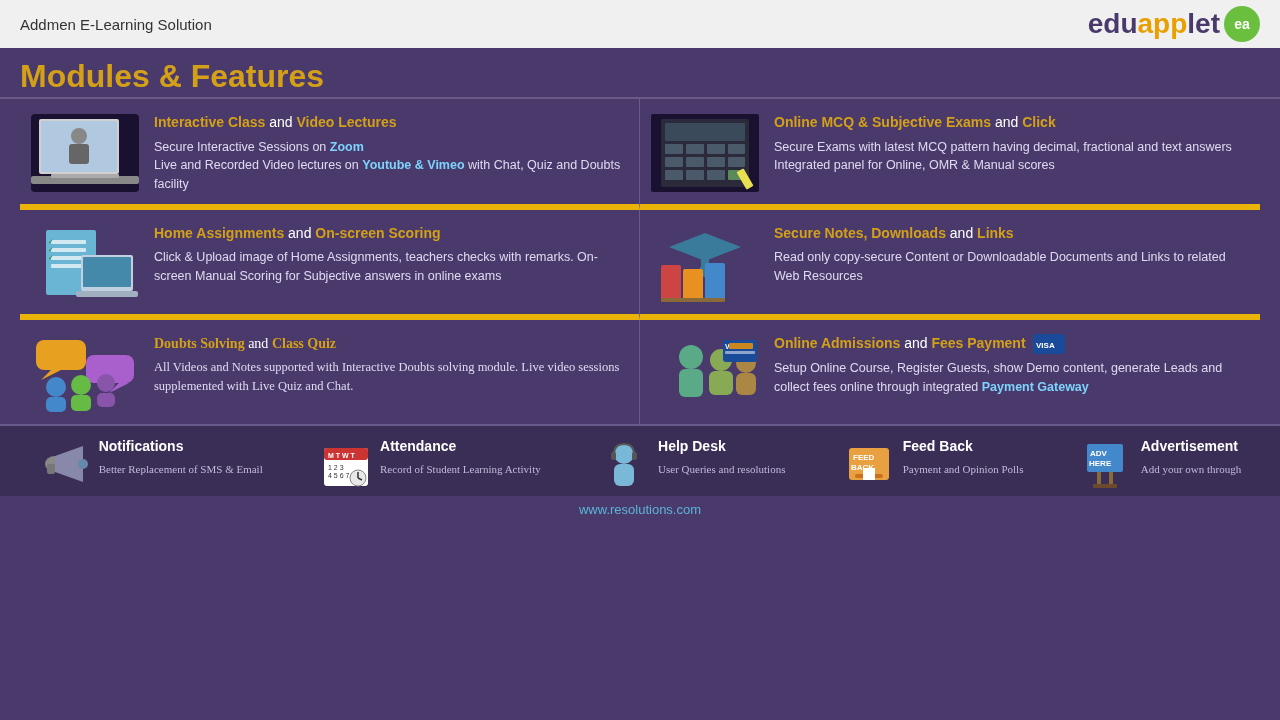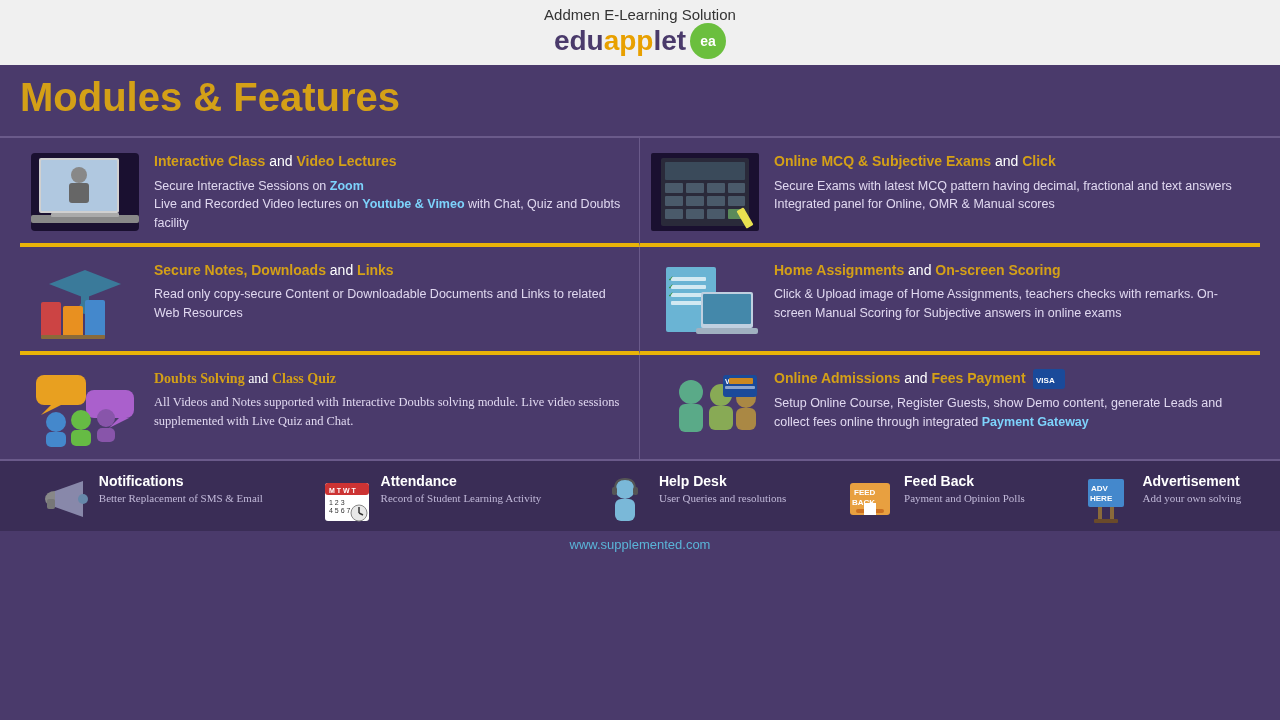--- a/index.html
+++ b/index.html
@@ -10,21 +10,20 @@
       font-family: Arial, sans-serif;
       color: #fff;
       overflow: hidden;
     }
     .top-bar {
       background: #f0f0f0;
       padding: 6px 20px;
       display: flex;
       align-items: center;
       justify-content: space-between;
-      flex-direction: column;
     }
     .top-bar-title {
       color: #333;
       font-size: 15px;
     }
     .logo-area {
       display: flex;
       align-items: center;
     }
     .logo-text {
@@ -37,41 +36,41 @@
     .logo-text span.let { color: #4a3a6b; }
     .logo-badge {
       width: 36px; height: 36px;
       background: #6bbf3e;
       border-radius: 50%;
       display: flex; align-items: center; justify-content: center;
       margin-left: 4px;
       font-size: 14px; font-weight: bold; color: #fff;
     }
     .page-title {
-      padding: 10px 20px 16px;
-      font-size: 40px;
+      padding: 10px 20px 2px;
+      font-size: 32px;
       font-weight: bold;
       color: #d4a017;
       border-bottom: 2px solid #6a5a8a;
     }
     .main-content {
       display: flex;
       flex-direction: column;
       padding: 0 20px;
     }
     .features-grid {
       display: grid;
       grid-template-columns: 1fr 1fr;
       gap: 0;
     }
     .feature-row {
       display: flex;
       align-items: flex-start;
       padding: 14px 10px 10px;
-      border-bottom: 4px solid #eab308;
+      border-bottom: 6px solid #eab308;
     }
     .feature-row:nth-child(odd) {
       border-right: 1px solid #6a5a8a;
     }
     .feature-icon {
       width: 110px;
       min-width: 110px;
       height: 80px;
       margin-right: 14px;
       display: flex;
@@ -111,21 +110,21 @@
       min-width: 52px;
       height: 52px;
       display: flex;
       align-items: center;
       justify-content: center;
     }
     .bottom-text h4 {
       font-size: 14px;
       font-weight: bold;
       color: #fff;
-      margin-bottom: 2px;
+      margin-bottom: 8px;
     }
     .bottom-text p {
       font-size: 11px;
       color: #c0b8d8;
       line-height: 1.4;
       font-family: Liberation Serif, serif;
     }
     .footer-url {
       text-align: center;
       padding: 6px;
@@ -212,46 +211,20 @@
           Secure Exams with latest MCQ pattern having decimal, fractional and text answers<br>
           Integrated panel for Online, OMR &amp; Manual scores
         </p>
       </div>
     </div>
 
     <div class="feature-row">
       <div class="feature-icon">
         <svg width="108" height="78" viewBox="0 0 108 78">
 
-          <polygon points="54,8 90,22 54,36 18,22" fill="#3a7a9a"></polygon>
-          <rect x="50" y="22" width="8" height="22" fill="#3a7a9a"></rect>
-          <circle cx="54" cy="46" r="6" fill="#3a7a9a"></circle>
-
-          <rect x="10" y="40" width="20" height="35" rx="2" fill="#cc4444"></rect>
-          <rect x="32" y="44" width="20" height="31" rx="2" fill="#e89020"></rect>
-          <rect x="54" y="38" width="20" height="37" rx="2" fill="#4488cc"></rect>
-          <rect x="10" y="73" width="64" height="4" rx="1" fill="#8a6a3a"></rect>
-        </svg>
-      </div>
-      <div class="feature-text">
-        <h3>
-          <span class="highlight-gold">Secure Notes, Downloads</span>
-          <span> and </span>
-          <span class="highlight-gold">Links</span>
-        </h3>
-        <p>
-          Read only copy-secure Content or Downloadable Documents and Links to related Web Resources
-        </p>
-      </div>
-    </div>
-
-    <div class="feature-row">
-      <div class="feature-icon">
-        <svg width="108" height="78" viewBox="0 0 108 78">
-
           <rect x="15" y="5" width="50" height="65" rx="2" fill="#6ab4d4"></rect>
           <rect x="20" y="15" width="35" height="4" rx="1" fill="#fff" opacity="0.7"></rect>
           <rect x="20" y="23" width="35" height="4" rx="1" fill="#fff" opacity="0.7"></rect>
           <rect x="20" y="31" width="35" height="4" rx="1" fill="#fff" opacity="0.7"></rect>
           <rect x="20" y="39" width="35" height="4" rx="1" fill="#fff" opacity="0.7"></rect>
 
           <text x="17" y="19" fill="#2a8a2a" font-size="7">✓</text>
           <text x="17" y="27" fill="#2a8a2a" font-size="7">✓</text>
           <text x="17" y="35" fill="#2a8a2a" font-size="7">✓</text>
 
@@ -261,20 +234,46 @@
         </svg>
       </div>
       <div class="feature-text">
         <h3>
           <span class="highlight-gold">Home Assignments</span>
           <span> and </span>
           <span class="highlight-gold">On-screen Scoring</span>
         </h3>
         <p>
           Click &amp; Upload image of Home Assignments, teachers checks with remarks. On-screen Manual Scoring for Subjective answers in online exams
+        </p>
+      </div>
+    </div>
+
+    <div class="feature-row">
+      <div class="feature-icon">
+        <svg width="108" height="78" viewBox="0 0 108 78">
+
+          <polygon points="54,8 90,22 54,36 18,22" fill="#3a7a9a"></polygon>
+          <rect x="50" y="22" width="8" height="22" fill="#3a7a9a"></rect>
+          <circle cx="54" cy="46" r="6" fill="#3a7a9a"></circle>
+
+          <rect x="10" y="40" width="20" height="35" rx="2" fill="#cc4444"></rect>
+          <rect x="32" y="44" width="20" height="31" rx="2" fill="#e89020"></rect>
+          <rect x="54" y="38" width="20" height="37" rx="2" fill="#4488cc"></rect>
+          <rect x="10" y="73" width="64" height="4" rx="1" fill="#8a6a3a"></rect>
+        </svg>
+      </div>
+      <div class="feature-text">
+        <h3>
+          <span class="highlight-gold">Secure Notes, Downloads</span>
+          <span> and </span>
+          <span class="highlight-gold">Links</span>
+        </h3>
+        <p>
+          Read only copy-secure Content or Downloadable Documents and Links to related Web Resources
         </p>
       </div>
     </div>
 
     <div class="feature-row" style="border-bottom:none;font-family:Liberation Serif, serif;">
       <div class="feature-icon">
         <svg width="108" height="78" viewBox="0 0 108 78">
 
           <rect x="5" y="5" width="50" height="30" rx="8" fill="#e8a020"></rect>
           <polygon points="20,35 10,45 30,35" fill="#e8a020"></polygon>
@@ -422,21 +421,21 @@
         <text x="7" y="16" fill="#fff" font-size="8" font-weight="bold">ADV</text>
         <text x="6" y="26" fill="#fff" font-size="8" font-weight="bold">HERE</text>
 
         <rect x="14" y="32" width="4" height="14" fill="#8a6a3a"></rect>
         <rect x="26" y="32" width="4" height="14" fill="#8a6a3a"></rect>
         <rect x="10" y="44" width="24" height="4" rx="1" fill="#6a4a2a"></rect>
       </svg>
     </div>
     <div class="bottom-text">
       <h4>Advertisement</h4>
-      <p>Add your own solving</p>
+      <p>Add your own through</p>
     </div>
   </div>
 
 </div>
 
 <div class="footer-url">
-  <span>www.supplemented.com</span>
+  <span>www.resolutions.com</span>
 </div>
 
 </body></html>

